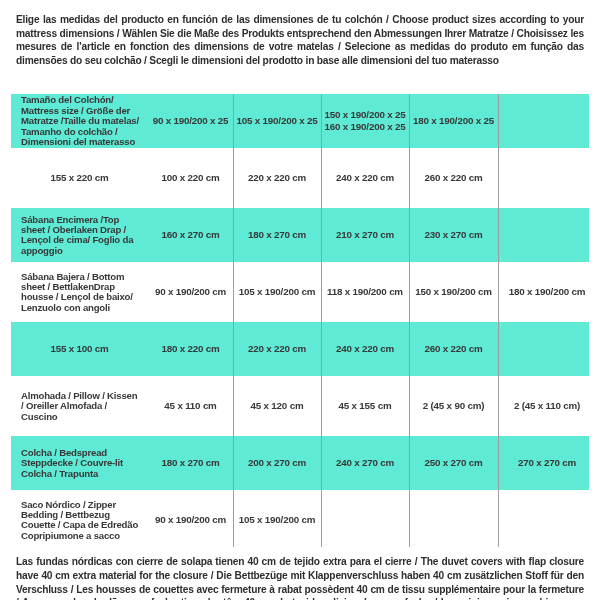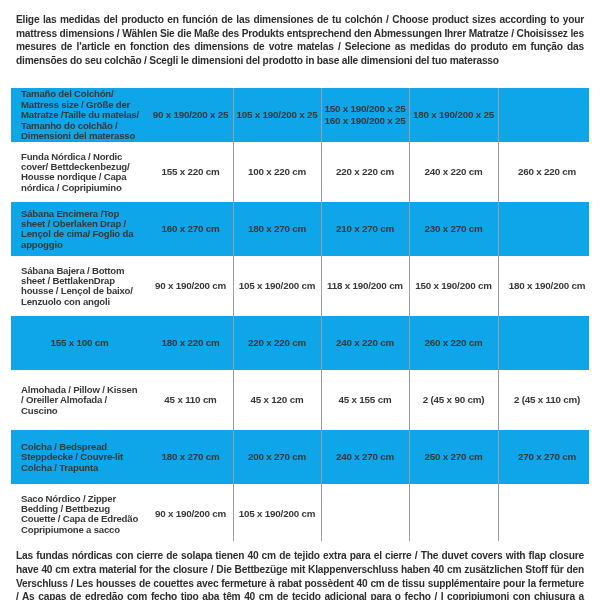--- a/index.html
+++ b/index.html
@@ -14,32 +14,32 @@
 
   .intro, .footnote {
     margin: 0 5px;
     font-size: 10.2px;
     font-weight: bold;
     line-height: 13.6px;
     text-align: justify;
     letter-spacing: -0.2px;
     color: #2e2e2e;
   }
-  .intro { margin-bottom: 21px; }
+  .intro { margin-bottom: 27px; }
   .footnote { margin-top: 8px; }
 
   .size-table { position: relative; }
   .trow {
     display: grid;
     grid-template-columns: 137px 85px 88px 88px 89px 98px;
     min-height: 54px;
     margin-bottom: 3px;
   }
   .trow:last-of-type { margin-bottom: 0; }
-  .row-gray  { background: #0ea5e9; }
+  .row-gray  { background: #5eead4; }
   .row-white { background: #ffffff; }
 
   .cell { display: flex; align-items: center; }
   .cell.label {
     padding-left: 10px;
     padding-right: 6px;
     font-size: 9.6px;
     font-weight: bold;
     line-height: 10.4px;
     letter-spacing: -0.2px;
@@ -78,21 +78,20 @@
     <div class="trow row-gray">
       <div class="cell label">Tamaño del Colchón/ Mattress size / Größe der Matratze /Taille du matelas/ Tamanho do colchão / Dimensioni del materasso</div>
       <div class="cell val">90 x 190/200 x 25</div>
       <div class="cell val">105 x 190/200 x 25</div>
       <div class="cell val">150 x 190/200 x 25
 160 x 190/200 x 25</div>
       <div class="cell val">180 x 190/200 x 25</div>
     </div>
 
     <div class="trow row-white">
-      <div class="cell label">Funda Nórdica /  Nordic cover/ Bettdeckenbezug/ Housse nordique  / Capa nórdica / Copripiumino</div>
       <div class="cell val">155 x 220 cm</div>
       <div class="cell val">100 x 220 cm</div>
       <div class="cell val">220 x 220 cm</div>
       <div class="cell val">240 x 220 cm</div>
       <div class="cell val">260 x 220 cm</div>
     </div>
 
     <div class="trow row-gray">
       <div class="cell label">Sábana Encimera /Top sheet / Oberlaken Drap / Lençol de cima/ Foglio da appoggio</div>
       <div class="cell val">160 x 270 cm</div>

